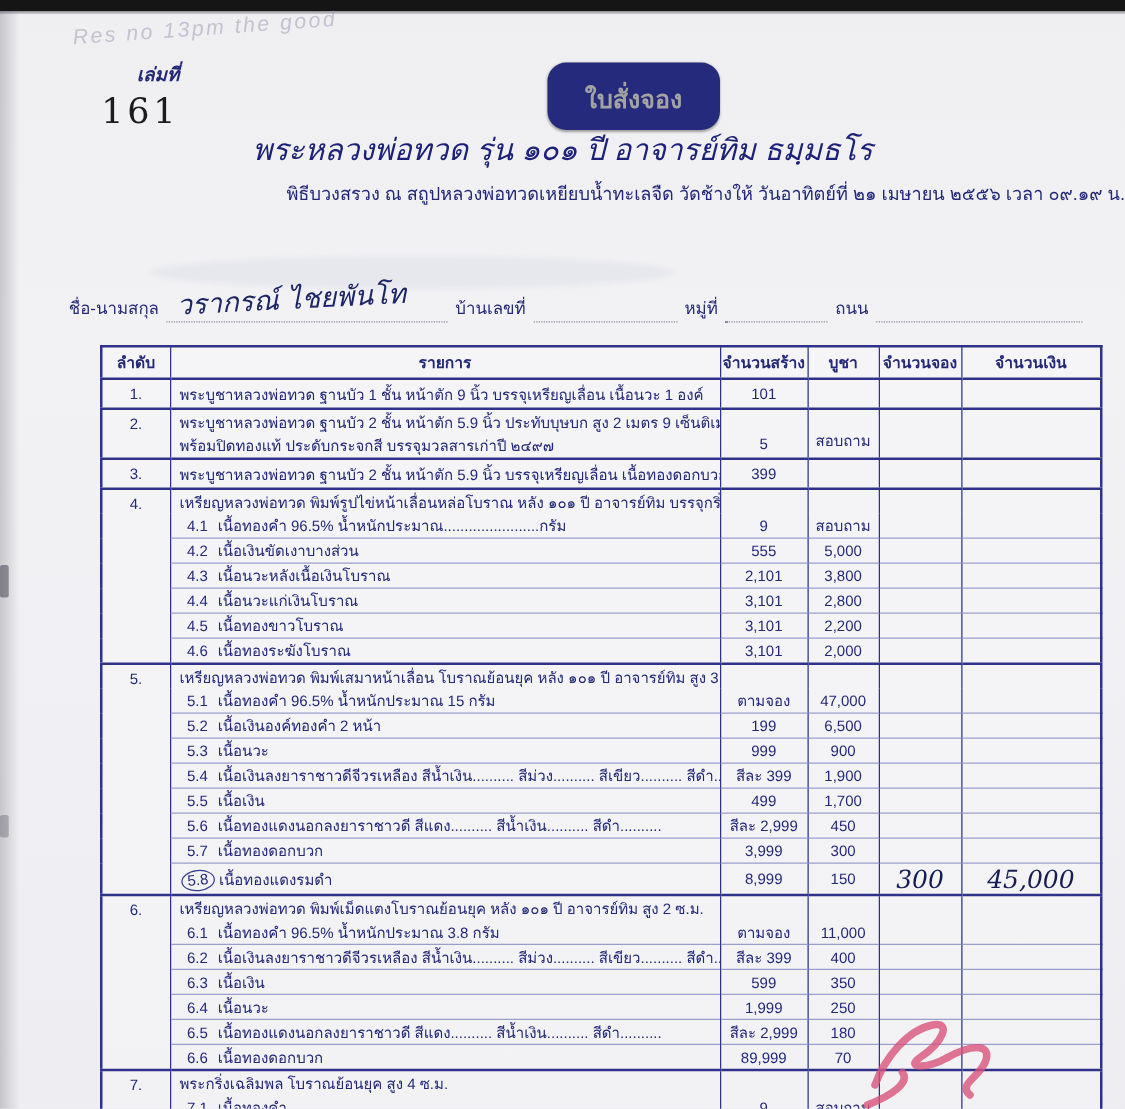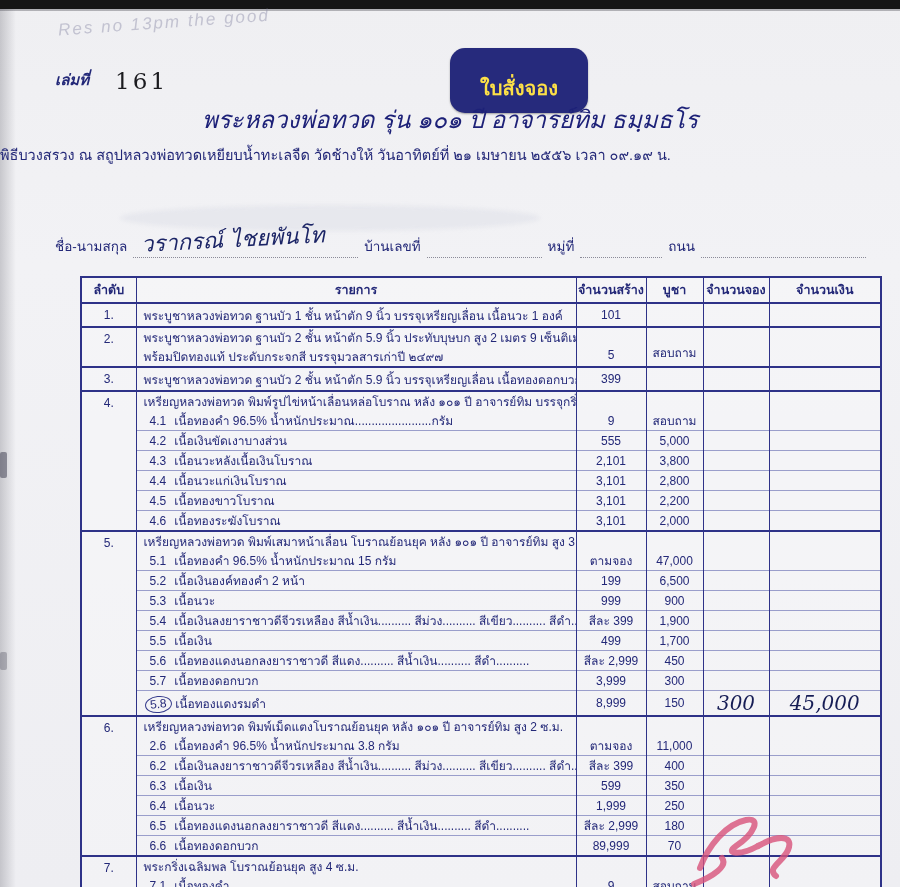--- a/index.html
+++ b/index.html
@@ -15,28 +15,28 @@
   .scan-top-band{position:absolute;top:0;left:0;width:900px;height:9px;background:#151515;}
   .scan-top-band:after{content:"";position:absolute;top:9px;left:0;width:900px;height:2px;background:rgba(60,60,70,.35);}
   .scan-left-shadow{position:absolute;top:9px;left:0;width:16px;height:878px;
         background:linear-gradient(90deg,rgba(90,90,100,.28),rgba(90,90,100,0));}
   .edge-mark{position:absolute;left:0;width:7px;background:rgba(40,40,60,.45);border-radius:2px;}
   .pencil-note{position:absolute;top:13px;left:58px;transform:rotate(-4deg);
         color:rgba(150,150,175,.5);font-style:italic;font-size:17px;letter-spacing:2px;}
   .head-row{position:absolute;top:48px;left:55px;right:30px;display:flex;align-items:center;}
   .lbl{color:var(--navy);font-weight:bold;font-size:15px;font-style:italic;}
   .serial{font-family:"DejaVu Serif","Liberation Serif",serif;color:#1b1b1f;
-        font-size:23px;letter-spacing:3px;margin-left:26px;}
-  .book,.docno{display:flex;align-items:flex-start;}
+        font-size:28px;letter-spacing:3px;margin-left:26px;}
+  .book,.docno{display:flex;align-items:flex-end;flex-direction:column;}
   .spacer{flex:1;}
-  .badge{background:#262a7c;color:#fde047;font-weight:bold;font-size:20px;
-        padding:24px 30px 9px;border-radius:15px;box-shadow:0 1px 2px rgba(0,0,0,.35);}
+  .badge{background:#262a7c;color:#a3a3a3;font-weight:bold;font-size:20px;
+        padding:13px 30px 9px;border-radius:15px;box-shadow:0 1px 2px rgba(0,0,0,.35);}
   .title{position:absolute;top:100px;left:0;width:100%;text-align:center;
         color:#1d2178;font-weight:normal;font-style:italic;font-size:24px;}
-  .cer{position:absolute;left:0;width:100%;text-align:left;color:var(--navy);font-size:14.5px;}
+  .cer{position:absolute;left:0;width:100%;text-align:right;color:var(--navy);font-size:14.5px;}
   .cer1{top:143px;} .cer2{top:170px;}
   .form{position:absolute;top:212px;left:55px;right:28px;color:var(--navy);font-size:13.5px;}
   .frow{display:flex;align-items:flex-end;margin-bottom:17px;}
   .frow .flabel{flex:0 0 auto;padding-bottom:1px;margin-top:23px;}
   .blank{border-bottom:1.4px dotted #8b8b98;height:17px;position:relative;margin:0 6px;}
   .b-name{width:225px;} .b-house{width:115px;} .b-moo{width:82px;} .b-road{flex:1;}
   .b-sub{width:130px;} .b-dist{width:135px;} .b-prov{width:135px;} .b-phone{width:138px;margin-right:0;}
   .ink{position:absolute;bottom:2px;left:8px;color:var(--ink);
         font-family:"DejaVu Serif","Liberation Serif",serif;font-style:italic;white-space:nowrap;}
   .name-ink{font-size:22px;transform:rotate(-3deg);bottom:0;}
@@ -280,21 +280,21 @@
           <td class="nocol" rowspan="7">6.</td>
           <td class="desc">
             <div>เหรียญหลวงพ่อทวด พิมพ์เม็ดแตงโบราณย้อนยุค หลัง ๑๐๑ ปี อาจารย์ทิม สูง 2 ซ.ม.</div>
           </td>
           <td class="num"></td>
           <td class="num"></td>
           <td class="num"></td>
           <td class="num"></td>
         </tr>
         <tr class="sub first">
-          <td class="desc"><span class="subno">2.6</span><span>เนื้อทองคำ 96.5% น้ำหนักประมาณ 3.8 กรัม</span></td>
+          <td class="desc"><span class="subno">6.1</span><span>เนื้อทองคำ 96.5% น้ำหนักประมาณ 3.8 กรัม</span></td>
           <td class="num">ตามจอง</td>
           <td class="num">11,000</td>
           <td class="num"></td>
           <td class="num"></td>
         </tr>
         <tr class="sub">
           <td class="desc"><span class="subno">6.2</span><span>เนื้อเงินลงยาราชาวดีจีวรเหลือง สีน้ำเงิน.......... สีม่วง.......... สีเขียว.......... สีดำ..........</span></td>
           <td class="num">สีละ 399</td>
           <td class="num">400</td>
           <td class="num"></td>

